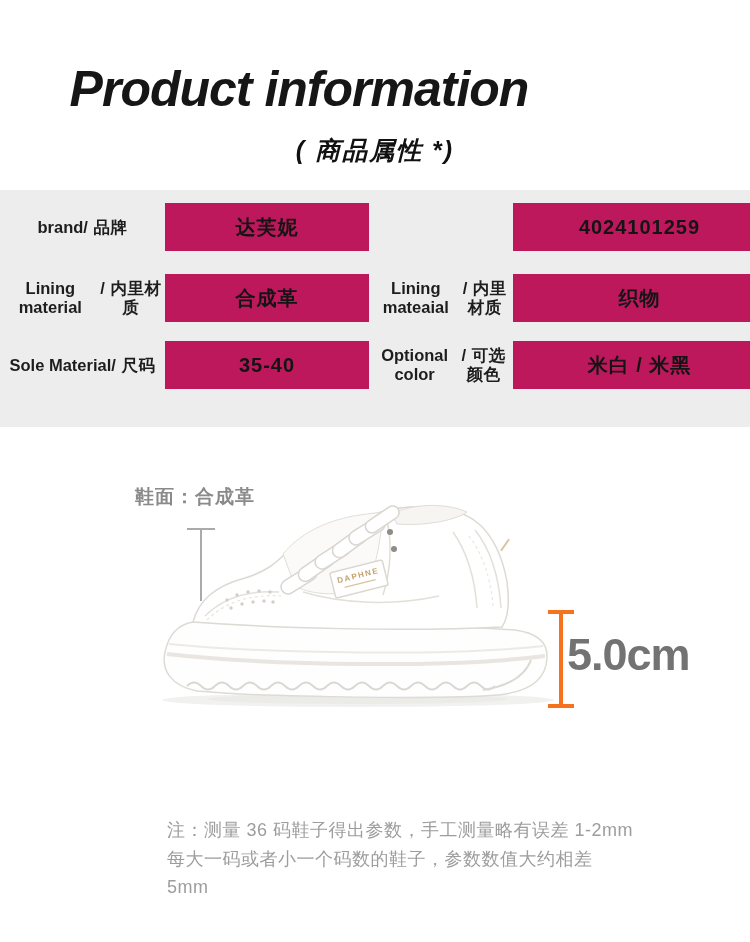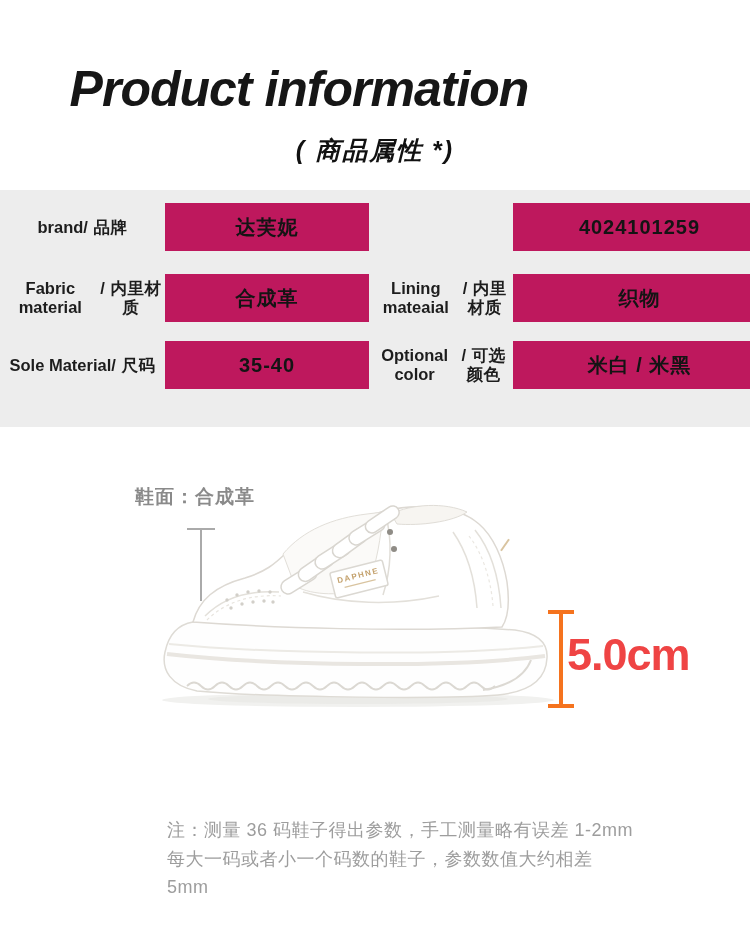--- a/index.html
+++ b/index.html
@@ -50,21 +50,21 @@
     color:#8a8a8a; letter-spacing:1px;
   }
   .leader-h { position:absolute; left:187px; top:528px; width:28px; height:2px; background:#aaaaaa; z-index:5; }
   .leader-v { position:absolute; left:200px; top:528px; width:2px; height:73px; background:#aaaaaa; z-index:5; }
   
   .meas-cap-top    { position:absolute; left:548px; top:610px; width:26px; height:4px;  background:#f5731e; z-index:5; }
   .meas-stem       { position:absolute; left:559px; top:610px; width:4px;  height:98px; background:#f5731e; z-index:5; }
   .meas-cap-bottom { position:absolute; left:548px; top:704px; width:26px; height:4px;  background:#f5731e; z-index:5; }
   .meas-text {
     position:absolute; left:567px; top:632px; font-size:45px; font-weight:700;
-    color:#ef4444; letter-spacing:-1px; line-height:1; z-index:5;
+    color:#737373; letter-spacing:-1px; line-height:1; z-index:5;
   }
   
   .note {
     position:absolute; left:167px; top:795px; width:470px;
     font-size:18px; line-height:28.5px; color:#9d9d9d; letter-spacing:0.5px;margin-top:21px;
   }
 </style>
 </head>
 <body>
 
@@ -76,21 +76,21 @@
   <div class="spec-panel">
 
     <div class="spec-label lab-col-l row-1">
       <span class="en">brand</span>
       <span class="cn">/ 品牌</span>
     </div>
     <div class="spec-value val-col-l row-1">达芙妮</div>
     <div class="spec-value val-col-r row-1">4024101259</div>
 
     <div class="spec-label lab-col-l row-2">
-      <span class="en">Fabric material</span>
+      <span class="en">Lining material</span>
       <span class="cn">/ 内里材质</span>
     </div>
     <div class="spec-value val-col-l row-2">合成革</div>
     <div class="spec-label lab-col-r row-2">
       <span class="en">Lining mateaial</span>
       <span class="cn">/ 内里材质</span>
     </div>
     <div class="spec-value val-col-r row-2">织物</div>
 
     <div class="spec-label lab-col-l row-3">

